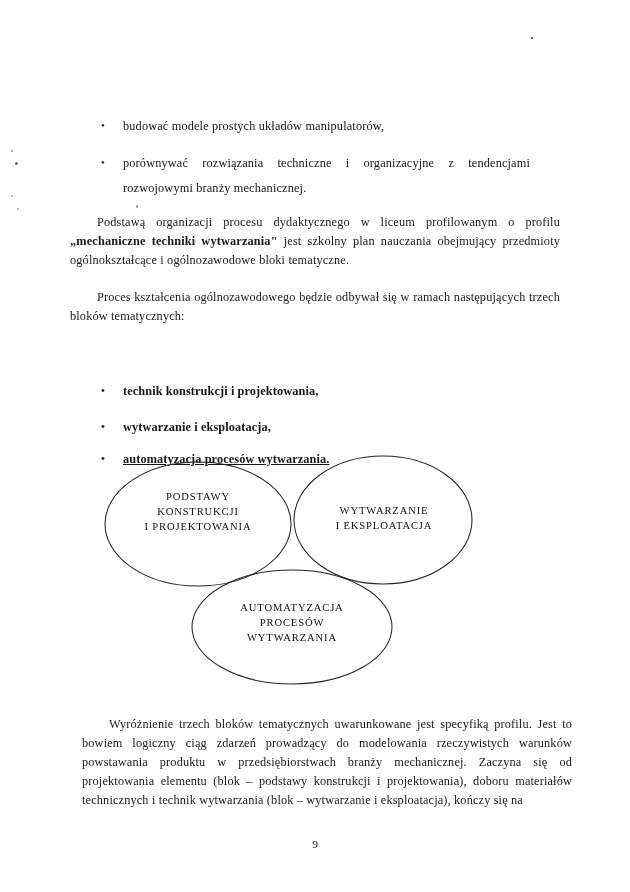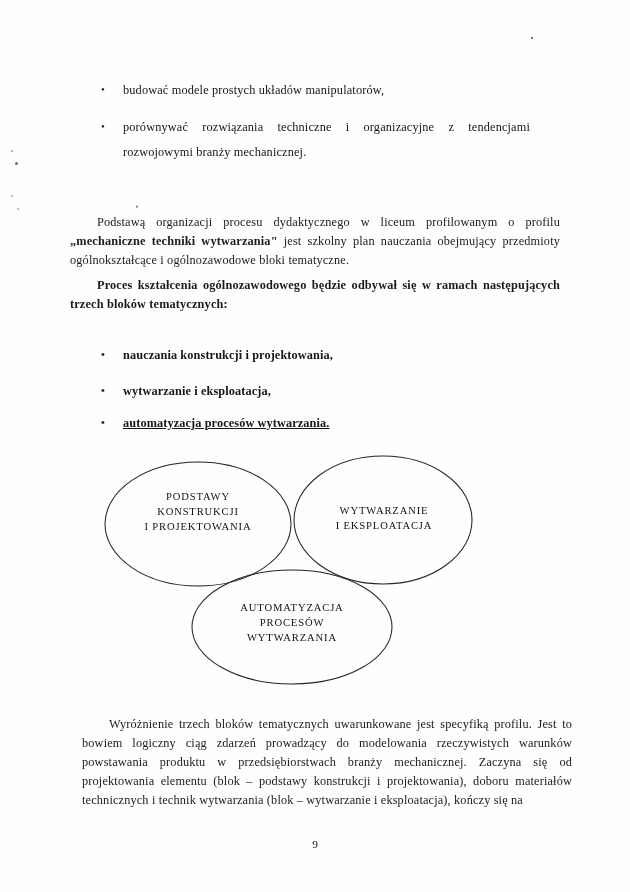--- a/index.html
+++ b/index.html
@@ -50,20 +50,21 @@
     margin: 0;
     padding: 0;
   }
   .bullet-item {
     position: relative;
     padding-left: 33px;
     font-size: 12.3px;
     line-height: 24.3px;
     text-align: justify;
     letter-spacing: .15px;
+    margin-top: 36px;
   }
   .bullet-item::before {
     content: "\2022";
     position: absolute;
     left: 11px;
     top: -1px;
     font-size: 11px;
     line-height: 24.3px;
     color: #1a1a1a;
   }
@@ -125,26 +126,26 @@
   <ul class="bullet-list" style="left:90px;top:78px;width:440px;">
     <li class="bullet-item">budować modele prostych układów manipulatorów,</li>
     <li class="bullet-item" style="margin-top:13px;">porównywać rozwiązania techniczne i organizacyjne z tendencjami rozwojowymi branży mechanicznej.</li>
   </ul>
 
 
   <p class="para" style="left:70px;top:213px;width:490px;margin:0;">
     <span class="indent"></span><span>Podstawą organizacji procesu dydaktycznego w liceum profilowanym o profilu </span><span class="bold-inline">„mechaniczne techniki wytwarzania"</span><span> jest szkolny plan nauczania obejmujący przedmioty ogólnokształcące i ogólnozawodowe bloki tematyczne.</span>
   </p>
 
-  <p class="para" style="left:70px;top:276px;width:490px;margin:0;font-weight:bold;">
+  <p class="para" style="left:70px;top:288px;width:490px;margin:0;">
     <span class="indent"></span><span>Proces kształcenia ogólnozawodowego będzie odbywał się w ramach następujących trzech bloków tematycznych:</span>
   </p>
 
   <ul class="bullet-list" style="left:90px;top:343px;width:420px;">
-    <li class="bullet-item bold">nauczania konstrukcji i projektowania,</li>
+    <li class="bullet-item bold">technik konstrukcji i projektowania,</li>
     <li class="bullet-item bold" style="margin-top:12px;">wytwarzanie i eksploatacja,</li>
     <li class="bullet-item bold" style="margin-top:7px;text-decoration:underline;">automatyzacja procesów wytwarzania.</li>
   </ul>
 
   <div class="diagram">
     <svg width="400" height="250" viewBox="0 0 400 250" xmlns="http://www.w3.org/2000/svg">
 
       <ellipse class="ellipse-outline" cx="103" cy="84" rx="93" ry="62"></ellipse>
 
       <ellipse class="ellipse-outline" cx="288" cy="80" rx="89" ry="64"></ellipse>

